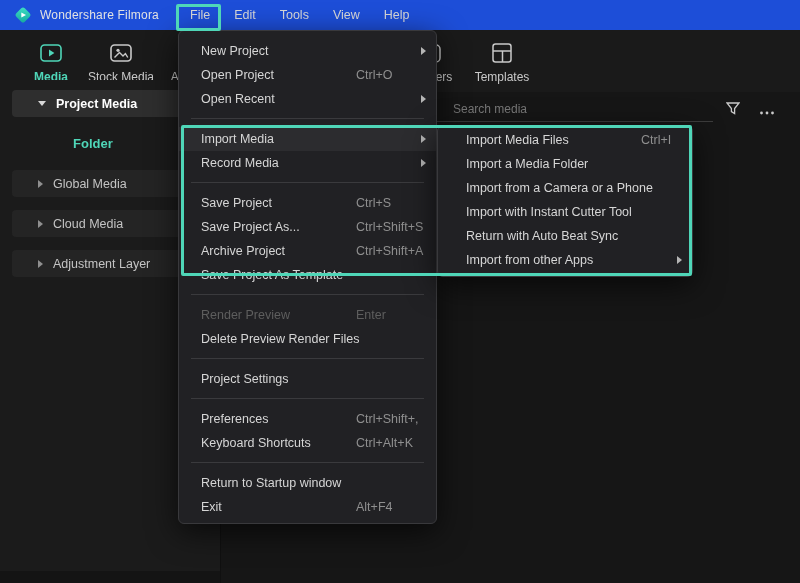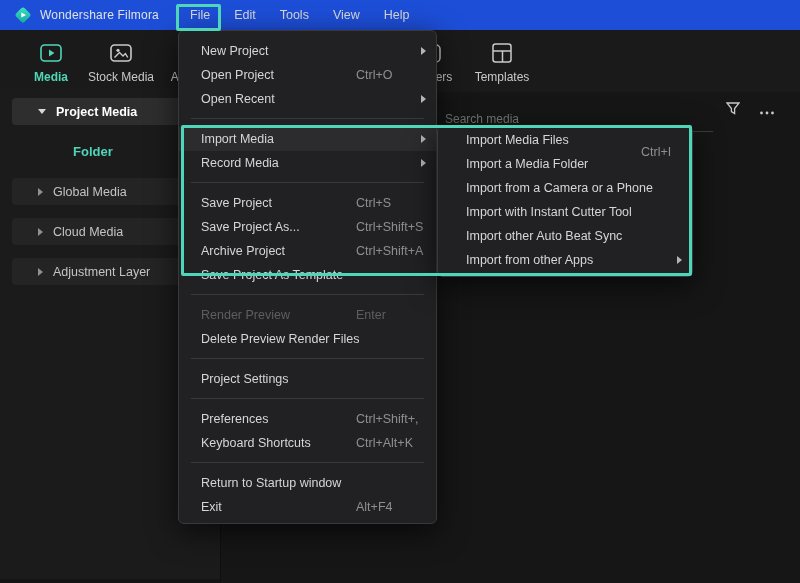--- a/index.html
+++ b/index.html
@@ -50,21 +50,21 @@
   .tab.active .ticon, .tab.active .tlabel { color: var(--accent, #4fd6b8); }
   .tab.active .tlabel { font-weight: bold; }
   .tab.active::after {
     content: ""; position: absolute; left: 50%; transform: translateX(-50%);
     bottom: -4px; width: 44px; height: 3px; border-radius: 2px;
     background: var(--accent, #4fd6b8);
   }
 
   
   .sidebar {
-    position: absolute; left: 0; top: 88px; width: 220px; height: 491px;
+    position: absolute; left: 0; top: 80px; width: 220px; height: 491px;
     background: #1b1b1b; padding-top: 10px;
   }
   .side-row {
     position: relative; height: 27px; margin: 0 12px 13px;
     border-radius: 4px; display: flex; align-items: center;
     font-size: 12.5px; color: #c4c4c4; background: #242424; padding-left: 26px;
     cursor: default; white-space: nowrap; overflow: hidden;
   }
   .side-row.selected { background: #2e2e2e; color: #ffffff; font-weight: bold; }
   .side-row.child {
@@ -80,23 +80,23 @@
     border-top: 4.5px solid transparent; border-bottom: 4.5px solid transparent;
     border-left: 5px solid #8f8f8f;
   }
 
   
   .content {
     position: absolute; left: 220px; top: 92px; width: 580px; height: 491px;
     background: #161616; border-left: 1px solid #101010;
   }
   .search-field {
-    position: absolute; left: 200px; top: 14px; width: 292px; height: 26px;
+    position: absolute; left: 200px; top: 4px; width: 292px; height: 26px;
     border-bottom: 1px solid #3c3c3c;
-    display: flex; align-items: center; gap: 8px; color: #8a8a8a; padding-left: 2px;
+    display: flex; align-items: center; gap: 16px; color: #8a8a8a; padding-left: 2px;
   }
   .search-field input {
     background: transparent; border: none; outline: none;
     color: #cfcfcf; font-size: 12px; width: 240px;
     font-family: "Liberation Sans", sans-serif;
   }
   .search-field input::placeholder { color: #787878; }
   .filter-btn { position: absolute; left: 505px; top: 9px; color: #c9c9c9; cursor: pointer; }
   .more-btn   { position: absolute; left: 538px; top: 10px; color: #c9c9c9; cursor: pointer; }
 
@@ -112,21 +112,21 @@
   }
   .import-submenu {
     left: 437px; top: 125px; width: 256px; height: 152px;
     padding-top: 2px; z-index: 11;
   }
   .menu-item { position: relative; height: 24px; line-height: 24px; font-size: 12.5px; color: #d6d6d6; cursor: default; white-space: nowrap; }
   .menu-item.highlight { background: rgba(255,255,255,0.05); }
   .file-menu .mi-label { position: absolute; left: 22px; }
   .file-menu .mi-short { position: absolute; left: 177px; color: #8f8f8f; }
   .import-submenu .mi-label { position: absolute; left: 28px; }
-  .import-submenu .mi-short { position: absolute; left: 203px; color: #8f8f8f; margin-top: 12px; }
+  .import-submenu .mi-short { position: absolute; left: 203px; color: #8f8f8f; }
   .menu-item.disabled .mi-label, .menu-item.disabled .mi-short { color: #5e5e5e; }
   .mi-arrow {
     position: absolute; right: 10px; top: 8px; width: 0; height: 0;
     border-top: 4px solid transparent; border-bottom: 4px solid transparent;
     border-left: 5px solid #b5b5b5;
   }
   .menu-sep { height: 1px; background: #3a3a3d; margin: 7px 12px 8px; }
 
   
   .ann {
@@ -336,21 +336,21 @@
       <div class="menu-item">
         <span class="mi-label">Import a Media Folder</span>
       </div>
       <div class="menu-item">
         <span class="mi-label">Import from a Camera or a Phone</span>
       </div>
       <div class="menu-item">
         <span class="mi-label">Import with Instant Cutter Tool</span>
       </div>
       <div class="menu-item">
-        <span class="mi-label">Import other Auto Beat Sync</span>
+        <span class="mi-label">Return with Auto Beat Sync</span>
       </div>
       <div class="menu-item">
         <span class="mi-label">Import from other Apps</span>
         <span class="mi-arrow"></span>
       </div>
     </div>
 
   <div class="ann ann-file"></div>
   <div class="ann ann-import"></div>
 

